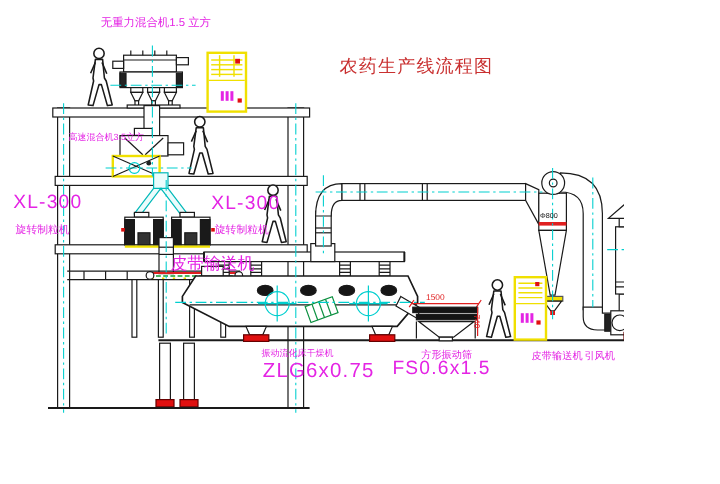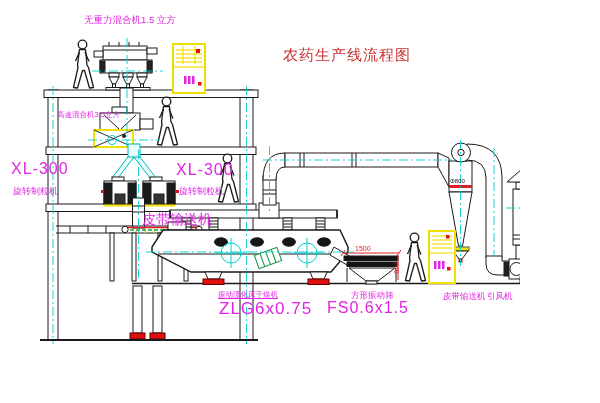--- a/index.html
+++ b/index.html
@@ -322,21 +322,21 @@
 <span class="lbl" style="left:57px;top:111px;font-size:7.5px;">高速混合机3.5立方</span>
 
 <span class="lbl model" style="left:11px;top:161px;font-size:16px;">XL-300</span>
 <span class="lbl" style="left:13px;top:187px;font-size:9px;">旋转制粒机</span>
 
 <span class="lbl model" style="left:176px;top:162px;font-size:16px;">XL-300</span>
 <span class="lbl" style="left:179px;top:187px;font-size:9px;">旋转制粒机</span>
 
 <span class="lbl" style="left:142px;top:212px;font-size:14px;">皮带输送机</span>
 
-<span class="lbl" style="left:218px;top:291px;font-size:7.5px;text-decoration:underline;">振动流化床干燥机</span>
+<span class="lbl" style="left:218px;top:291px;font-size:7.5px;">振动流化床干燥机</span>
 <span class="lbl model" style="left:219px;top:300px;font-size:17px;">ZLG6x0.75</span>
 
 <span class="lbl" style="left:351px;top:291px;font-size:8.5px;">方形振动筛</span>
 <span class="lbl model" style="left:327px;top:300px;font-size:16px;">FS0.6x1.5</span>
 
 <span class="lbl" style="left:443px;top:292px;font-size:8.5px;">皮带输送机</span>
 
 <span class="lbl" style="left:487px;top:292px;font-size:8.5px;">引风机</span>
 
 <span class="lbl dimred" style="left:355px;top:245px;font-size:7px;">1500</span>

